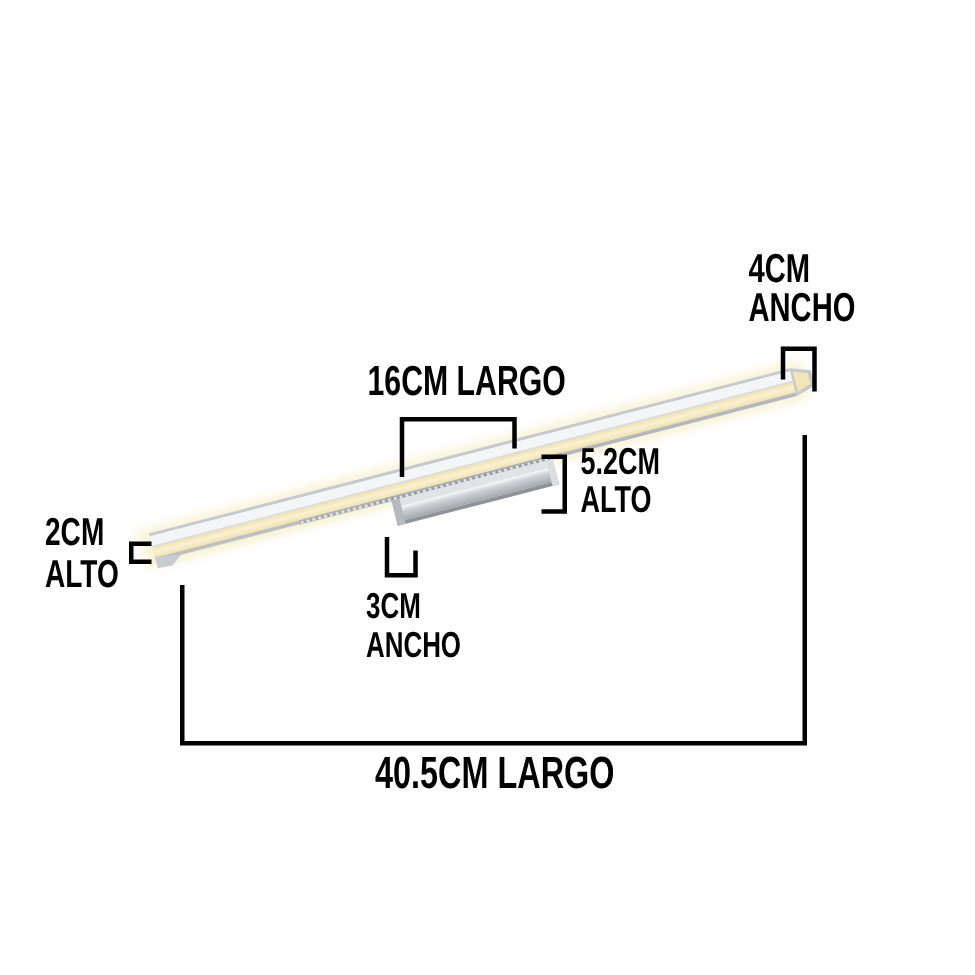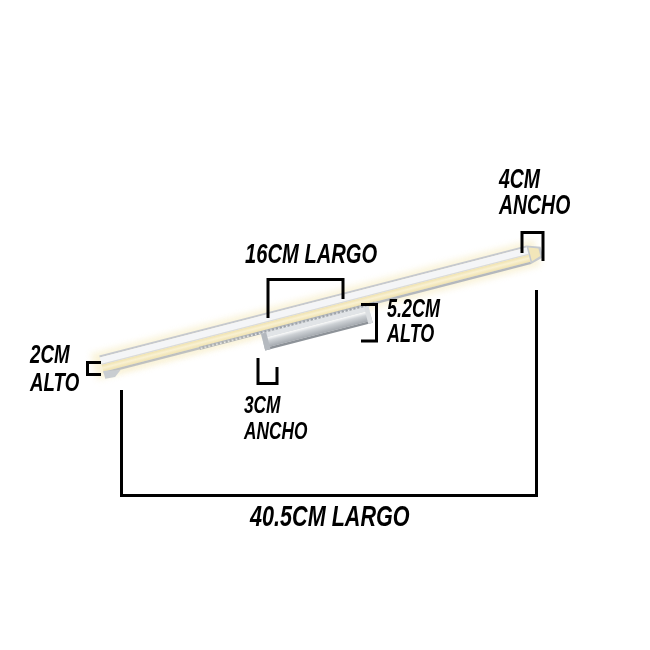--- a/index.html
+++ b/index.html
@@ -7,21 +7,20 @@
     padding: 0;
     background: #ffffff;
     font-family: "Liberation Sans", sans-serif;
   }
   .stage {
     position: relative;
     width: 614px;
     height: 650px;
     background: #ffffff;
     overflow: hidden;
-    font-style: italic;
   }
   .diagram-svg {
     position: absolute;
     left: 0;
     top: 0;
   }
   .dim-label {
     position: absolute;
     color: #000000;
     font-weight: bold;

